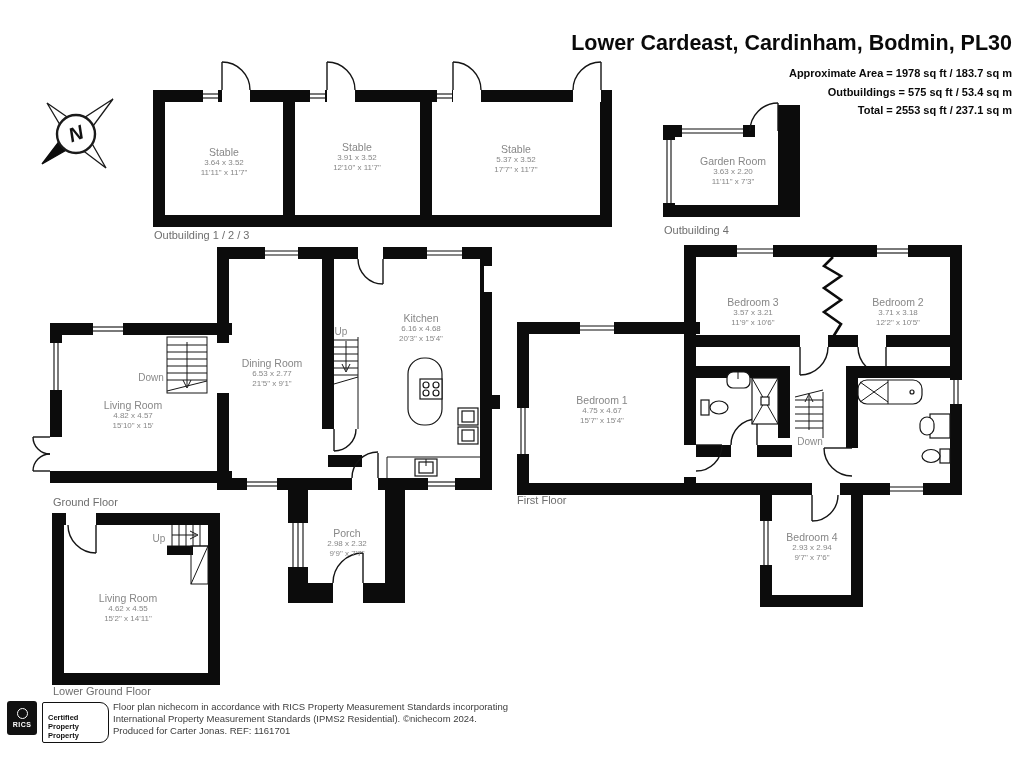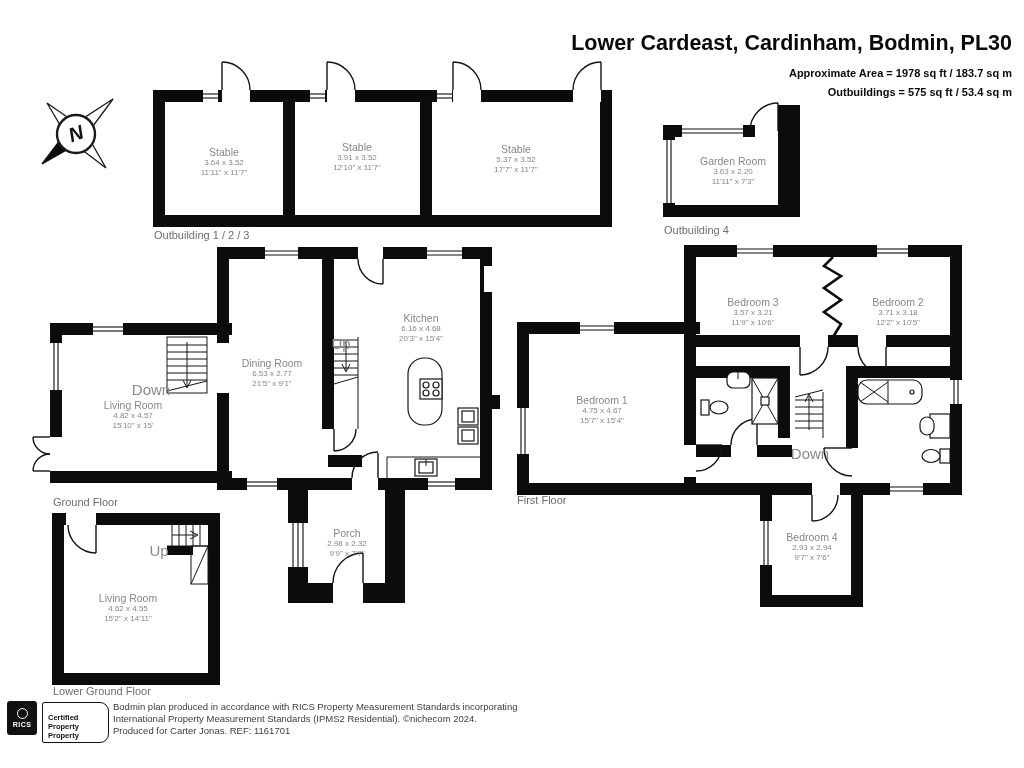--- a/index.html
+++ b/index.html
@@ -14,21 +14,21 @@
   svg .fix{stroke:#161616;stroke-width:1.2;fill:#ffffff;}
   svg .zig{stroke:#0c0c0c;stroke-width:2.6;fill:none;}
   svg .star{fill:#ffffff;stroke:#1a1a1a;stroke-width:1.3;}
   svg .starf{fill:#0c0c0c;stroke:#0c0c0c;stroke-width:1.3;}
 
   .room-label{position:absolute;transform:translate(-50%,-50%);text-align:center;
               color:#878787;white-space:nowrap;z-index:5;}
   .room-label .rn{font-size:10.5px;line-height:12px;}
   .room-label .rd{font-size:8px;line-height:9.5px;}
   .stair-label{position:absolute;transform:translate(-50%,-50%);color:#8a8a8a;
-               font-size:15px;white-space:nowrap;z-index:5;margin-top:12px;}
+               font-size:10px;white-space:nowrap;z-index:5;}
   .caption{position:absolute;color:#6e6e6e;font-size:11px;white-space:nowrap;z-index:5;}
 
   #header{position:absolute;top:31px;right:12px;text-align:right;color:#0a0a0a;z-index:5;}
   #header .title{font-size:21.5px;font-weight:bold;line-height:24px;margin-bottom:9px;}
   #header .hline{font-size:11px;font-weight:bold;line-height:18.5px;}
   #header .hnote{font-size:10px;line-height:13px;margin-top:4px;}
 
   #north-n{position:absolute;left:76px;top:134px;transform:translate(-50%,-50%) rotate(-20deg);
            font-size:20px;font-weight:bold;font-style:italic;color:#111;z-index:5;}
 
@@ -323,20 +323,21 @@
     <line class="thin" x1="191" y1="584" x2="208" y2="546"></line>
     <line class="thin" x1="172" y1="535" x2="196" y2="535"></line>
     <path class="thin" d="M 190 531 L 198 535 L 190 539"></path>
   </g>
 </svg>
 
 <div id="header">
   <div class="title">Lower Cardeast, Cardinham, Bodmin, PL30</div>
   <div class="hline">Approximate Area = 1978 sq ft / 183.7 sq m</div>
   <div class="hline">Outbuildings = 575 sq ft / 53.4 sq m</div>
+  <div class="hline">Total = 2553 sq ft / 237.1 sq m</div>
 </div>
 
 <div id="north-n">N</div>
 
 <div class="room-label" style="left:224px;top:161px">
   <div class="rn">Stable</div>
   <div class="rd">3.64 x 3.52</div>
   <div class="rd">11'11" x 11'7"</div>
 </div>
 <div class="room-label" style="left:357px;top:156px">
@@ -414,18 +415,18 @@
 <div id="footer">
   <div class="rics-box">
     <div class="rics-glyph"></div>
     <div class="rics-text">RICS</div>
   </div>
   <div class="cert-box">
     <div>Certified</div>
     <div>Property</div>
     <div>Property</div>
   </div>
-  <div class="fline" style="top:5px">Bodmin plan produced in accordance with RICS Property Measurement Standards incorporating</div>
+  <div class="fline" style="top:5px">Floor plan nichecom in accordance with RICS Property Measurement Standards incorporating</div>
   <div class="fline" style="top:17px">International Property Measurement Standards (IPMS2 Residential).  ©nichecom 2024.</div>
   <div class="fline" style="top:29px">Produced for Carter Jonas.   REF:  1161701</div>
 </div>
 
 </div>
 
 </body></html>

